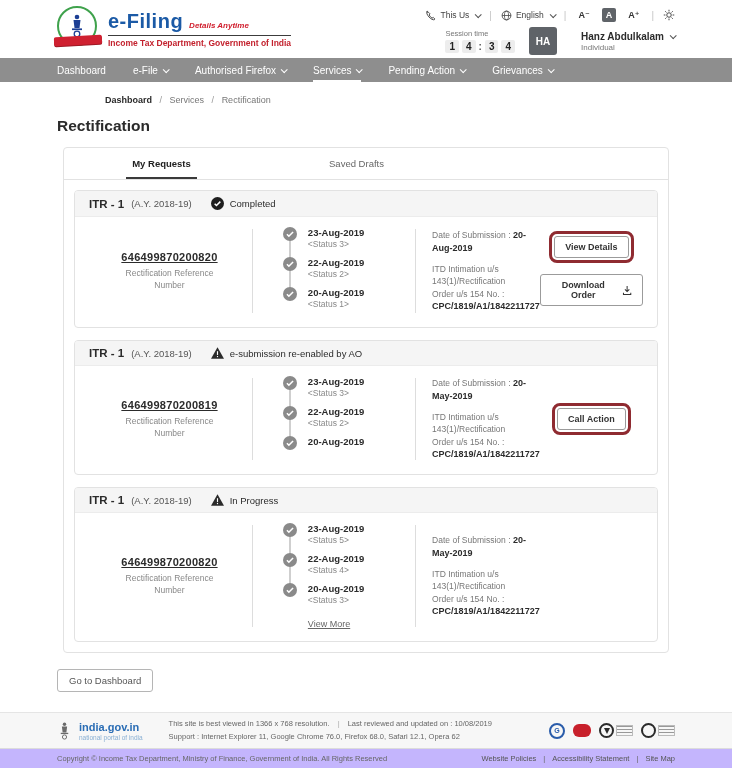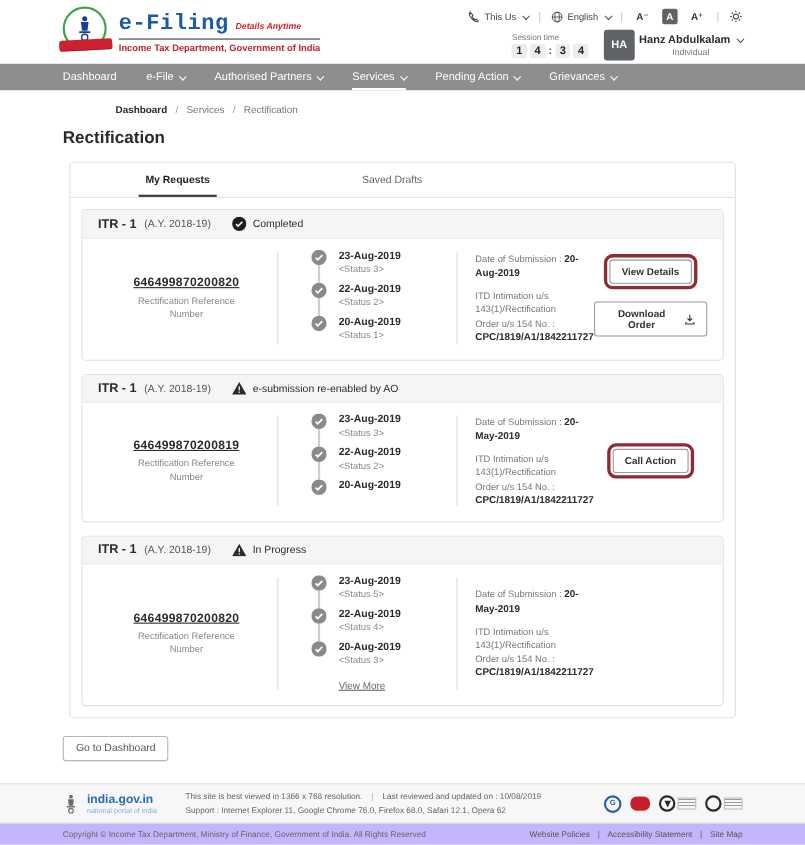--- a/index.html
+++ b/index.html
@@ -10,42 +10,42 @@
   
   .header { height:58px; padding:6px 57px 0; display:flex; justify-content:space-between; }
   .logo { display:flex; gap:9px; align-items:flex-start; cursor:pointer; }
   .emblem-wrap { position:relative; width:42px; height:48px; }
   .emblem-circle { width:40px; height:40px; border-radius:50%; border:2px solid #3fa24c;
     background:#fff; display:flex; align-items:center; justify-content:center; }
   .ribbon { position:absolute; left:-3px; top:30px; width:48px; height:9px; background:#cf2030;
     border-radius:2px; transform:rotate(-3deg); box-shadow:0 1px 0 #9e1824; }
   .logo-text { padding-top:4px; }
   .brand-line { display:flex; align-items:baseline; gap:6px; border-bottom:1.5px solid #3c3c3c; padding-bottom:2px; }
-  .brand-title { font-size:20px; font-weight:bold; color:#1b5aa6; letter-spacing:.5px;font-family:Liberation Mono, monospace; }
+  .brand-title { font-size:20px; font-weight:bold; color:#1b5aa6; letter-spacing:.5px; }
   .brand-tagline { font-size:8px; font-style:italic; color:#d1202f; font-weight:bold; }
   .brand-subtitle { font-size:8.5px; font-weight:bold; color:#c3222e; padding-top:2px; }
 
   .header-right { display:flex; flex-direction:column; align-items:flex-end; gap:5px; padding-top:2px; }
   .topbar { display:flex; align-items:center; gap:9px; font-size:8.5px; color:#444; }
   .tb-item { display:inline-flex; align-items:center; gap:4px; cursor:pointer; }
   .tb-sep { color:#c5c5c5; font-size:10px; }
   .chev { width:5px; height:5px; border-right:1.2px solid #555; border-bottom:1.2px solid #555;
     display:inline-block; transform:rotate(45deg) translateY(-1px); margin-left:2px; }
   .fontsize-btn { font-size:9px; color:#333; padding:1px 3px; cursor:pointer; font-weight:bold; }
   .fontsize-btn.active { background:#5f6368; color:#fff; border-radius:2px; padding:2px 4px; }
   .icon-svg { display:inline-block; vertical-align:middle; }
 
   .session-user { display:flex; align-items:center; gap:14px; }
   .session { text-align:left; }
   .session-label { font-size:7.5px; color:#777; margin-bottom:2px; }
   .session-digits { display:flex; gap:3px; align-items:center; }
   .digit { background:#ededed; border-radius:2px; font-size:10px; font-weight:bold; color:#222;
     padding:1px 4px; }
   .colon { font-size:10px; font-weight:bold; color:#555; }
-  .user-chip { display:flex; align-items:center; gap:4px; cursor:pointer;text-align:center; }
+  .user-chip { display:flex; align-items:center; gap:24px; cursor:pointer; }
   .avatar { width:28px; height:28px; background:#5f6368; color:#fff; border-radius:3px;
     display:flex; align-items:center; justify-content:center; font-size:10px; font-weight:bold; }
   .user-name { font-size:10px; font-weight:bold; color:#2b2b2b; display:flex; align-items:center; gap:4px; }
   .user-role { font-size:8px; color:#777; margin-top:1px; }
 
   
   .navbar { height:24px; background:#8e8e8e; display:flex; align-items:stretch; gap:27px;
     padding:0 57px; }
   .nav-item { color:#fff; font-size:10px; display:inline-flex; align-items:center; gap:3px;
     cursor:pointer; border-bottom:2px solid transparent; padding-top:2px; }
@@ -214,21 +214,21 @@
 
 <div class="navbar">
   <span class="nav-item">
       <span>Dashboard</span>
     </span>
   <span class="nav-item">
       <span>e-File</span>
       <span class="chev"></span>
     </span>
   <span class="nav-item">
-      <span>Authorised Partners</span>
+      <span>Authorised Firefox</span>
       <span class="chev"></span>
     </span>
   <span class="nav-item active">
       <span>Services</span>
       <span class="chev"></span>
     </span>
   <span class="nav-item">
       <span>Pending Action</span>
       <span class="chev"></span>
     </span>

